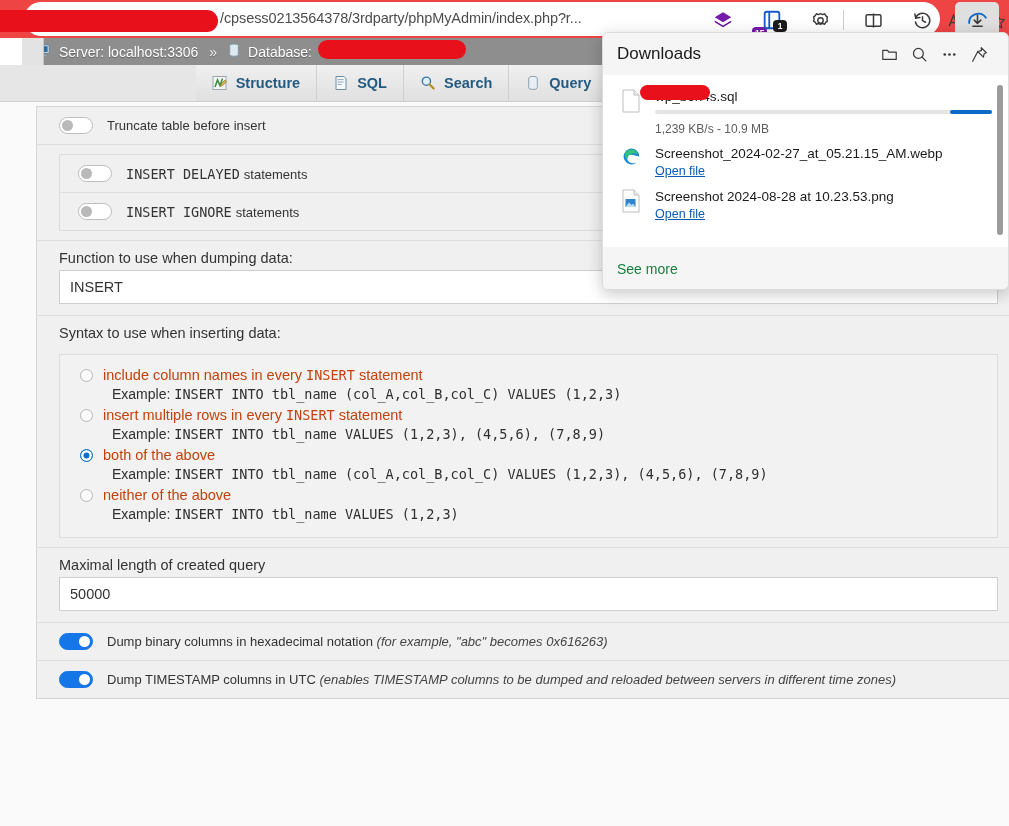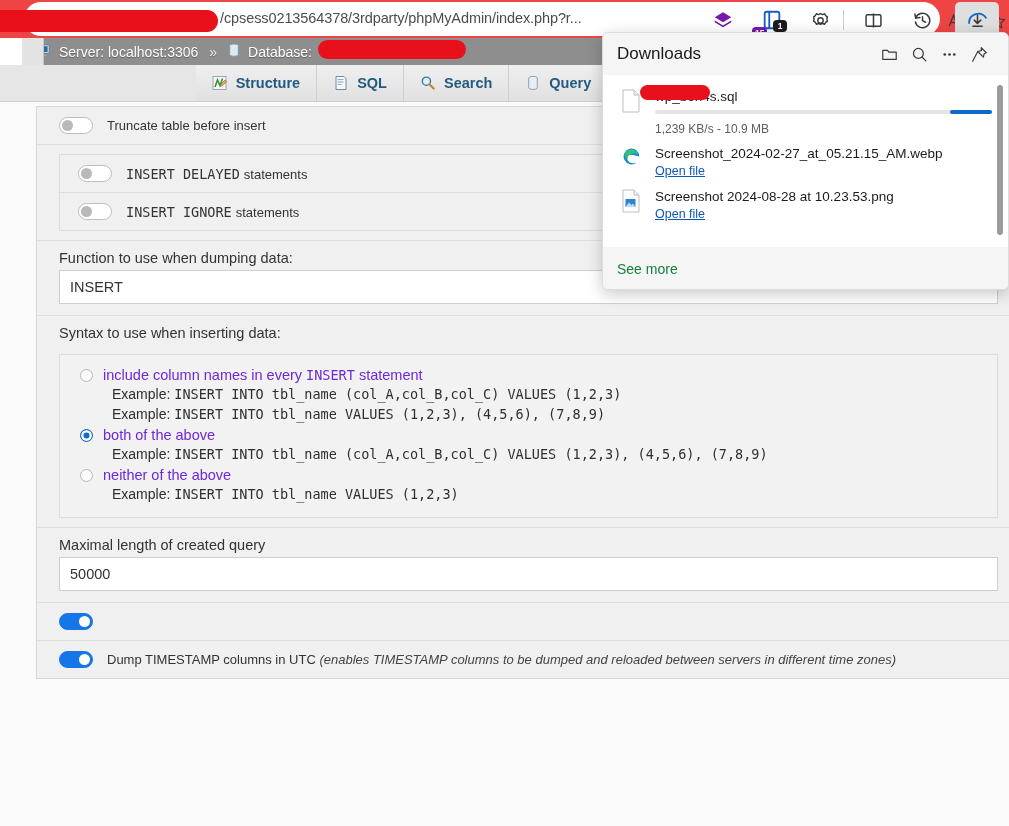--- a/index.html
+++ b/index.html
@@ -129,21 +129,21 @@
   .lbl { font-size: 13px; color: #333; }
   .field-label { font-size: 14.5px; color: #333; padding: 9px 22px 4px 22px; }
   .txtinput {
     display: block; width: calc(100% - 44px); margin: 0 22px 11px 22px;
     height: 34px; border: 1px solid #cfcfcf; background: #ffffff;
     font-size: 14.5px; color: #333; padding: 0 10px;
     font-family: "Liberation Sans", sans-serif;
   }
 
   .radio-box { margin: 9px 22px; border: 1px solid #dcdcdc; background: #f2f2f2; padding: 10px 0 12px 0; }
-  .radio-line { display: flex; align-items: center; gap: 10px; padding: 2px 0 2px 20px; font-size: 14.5px; color: #6d28d9; }
+  .radio-line { display: flex; align-items: center; gap: 10px; padding: 2px 0 2px 20px; font-size: 14.5px; color: #c2410c; }
   .rb {
     width: 13px; height: 13px; border-radius: 50%;
     border: 1px solid #b6b6b6; background: #fbfbfb; flex: 0 0 auto; cursor: pointer;
   }
   .rb.sel { background: #0a6ed1; border-color: #0a6ed1; box-shadow: inset 0 0 0 2.5px #ffffff; }
   .example { padding: 1px 0 3px 52px; font-size: 13.5px; color: #2e2e2e; white-space: nowrap; }
   .example .ex-kw { font-family: "Liberation Sans", sans-serif; font-size: 14px; }
 
   
   .edge-tab {
@@ -384,20 +384,24 @@
         <div class="row" style="display:block;padding:0;">
           <div class="field-label">Syntax to use when inserting data:</div>
           <div class="radio-box">
 
             <div class="radio-line">
               <span class="rb"></span>
               <span><span>include column names in every </span><span class="mono">INSERT</span><span> statement</span></span>
             </div>
             <div class="example"><span class="ex-kw">Example: </span><span class="mono">INSERT INTO tbl_name (col_A,col_B,col_C) VALUES (1,2,3)</span></div>
 
+            <div class="radio-line">
+              <span class="rb"></span>
+              <span><span>insert multiple rows in every </span><span class="mono">INSERT</span><span> statement</span></span>
+            </div>
             <div class="example"><span class="ex-kw">Example: </span><span class="mono">INSERT INTO tbl_name VALUES (1,2,3), (4,5,6), (7,8,9)</span></div>
 
             <div class="radio-line">
               <span class="rb sel"></span>
               <span><span>both of the above</span></span>
             </div>
             <div class="example"><span class="ex-kw">Example: </span><span class="mono">INSERT INTO tbl_name (col_A,col_B,col_C) VALUES (1,2,3), (4,5,6), (7,8,9)</span></div>
 
             <div class="radio-line">
               <span class="rb"></span>
@@ -410,20 +414,24 @@
 
         <div class="row" style="display:block;padding:0;">
           <div class="field-label">Maximal length of created query</div>
           <input class="txtinput" value="50000" style="">
         </div>
 
         <div class="row">
           <span class="sw on">
               <i class="knob"></i>
             </span>
+          <span class="lbl">
+            <span>Dump binary columns in hexadecimal notation</span>
+            <i style="font-style:italic;color:#444;">(for example, "abc" becomes 0x616263)</i>
+          </span>
         </div>
 
         <div class="row">
           <span class="sw on">
               <i class="knob"></i>
             </span>
           <span class="lbl">
             <span>Dump TIMESTAMP columns in UTC</span>
             <i style="font-style:italic;color:#444;">(enables TIMESTAMP columns to be dumped and reloaded between servers in different time zones)</i>
           </span>

